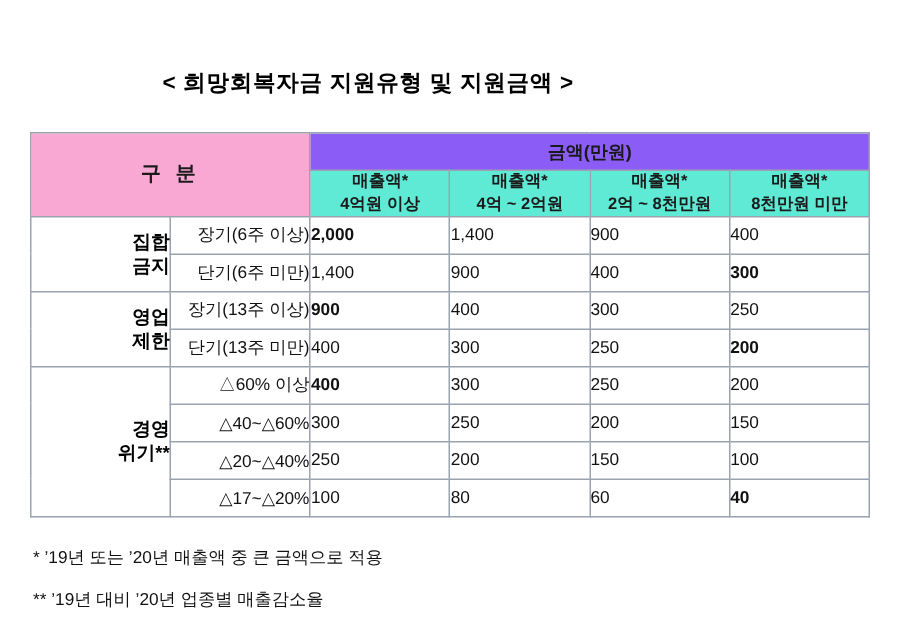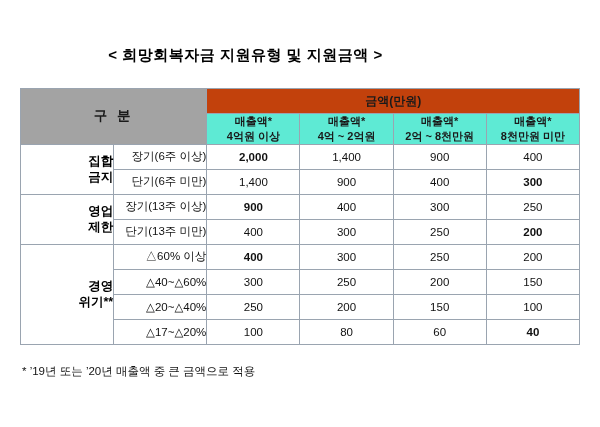--- a/index.html
+++ b/index.html
@@ -39,28 +39,28 @@
     font-size: 11.5px;
     table-layout: fixed;
   }
   table.support th, table.support td {
     border: 1px solid #9aa4b0;
     padding: 0;
     height: 24px;
     vertical-align: middle;
   }
   .hdr-grp {
-    background: #c2410c;
+    background: #8b5cf6;
     text-align: center;
     font-weight: bold;
     font-size: 12px;
     color: #1a1a1a;
   }
   .hdr-gubun {
-    background: #a3a3a3;
+    background: #f9a8d4;
     text-align: center;
     font-weight: bold;
     font-size: 13.5px;
     letter-spacing: 3px;
     color: #1a1a1a;
   }
   .hdr-sub {
     background: #5eead4;
     text-align: center;
     font-size: 11px;
@@ -77,21 +77,21 @@
     font-size: 12.5px;
     line-height: 1.3;
     color: #000000;
   }
   .sub {
     text-align: right;
     font-size: 11.5px;
     color: #111111;
   }
   .num {
-    text-align: center;
+    text-align: left;
     padding-right: 10px;
     font-size: 11.5px;
     color: #111111;
   }
   .num.b { font-weight: bold; }
   .thick-top { border-top: 1.6px solid #5c6672; }
   .thick-bottom { border-bottom: 1.6px solid #5c6672; }
   .dash-bottom { border-bottom: 1px dashed #b9c0c8; }
   .grp-sep-bottom { border-bottom: 1.4px solid #8d96a1; }
   .notes {
@@ -207,15 +207,16 @@
         <td class="num thick-bottom">100</td>
         <td class="num thick-bottom">80</td>
         <td class="num thick-bottom">60</td>
         <td class="num b thick-bottom">40</td>
       </tr>
     </tbody>
   </table>
 
   <div class="notes">
     <div class="note">*  ’19년 또는 ’20년 매출액 중 큰 금액으로 적용</div>
+    <div class="note">**  ’19년 대비 ’20년 업종별 매출감소율</div>
   </div>
 
 </div>
 
 </body></html>

